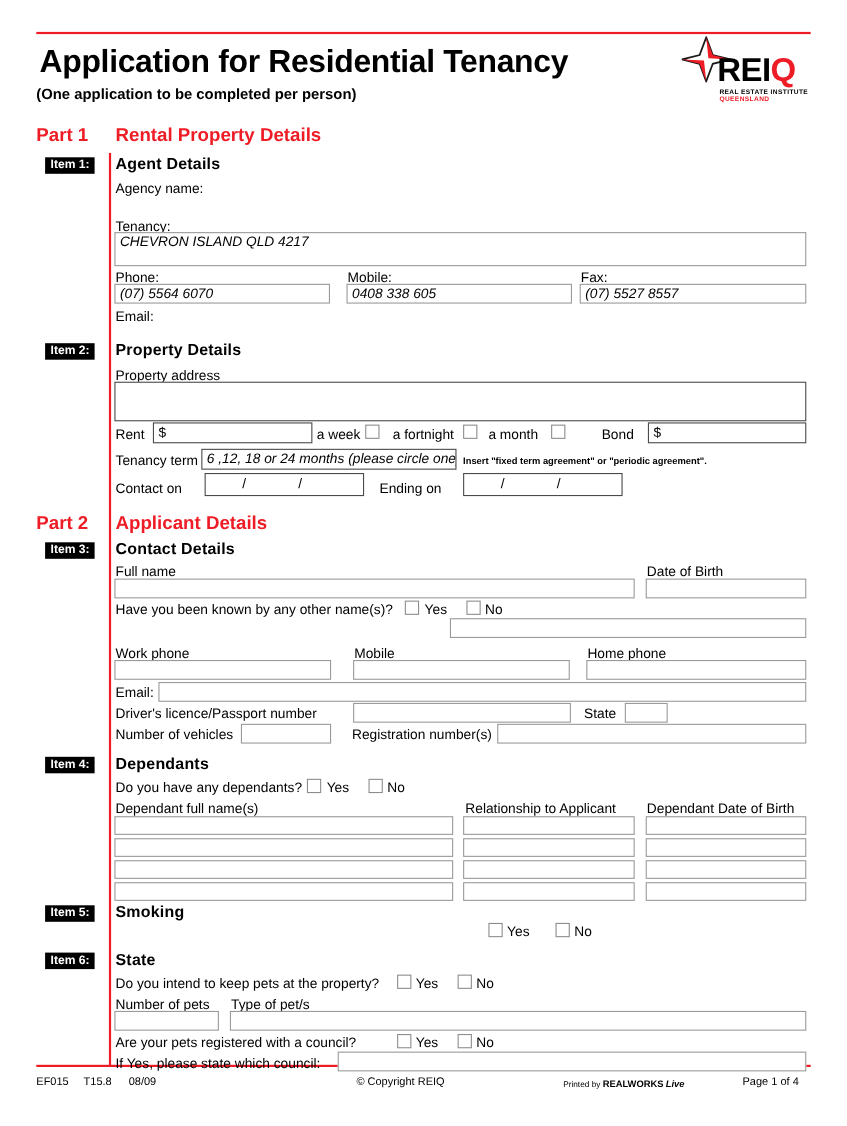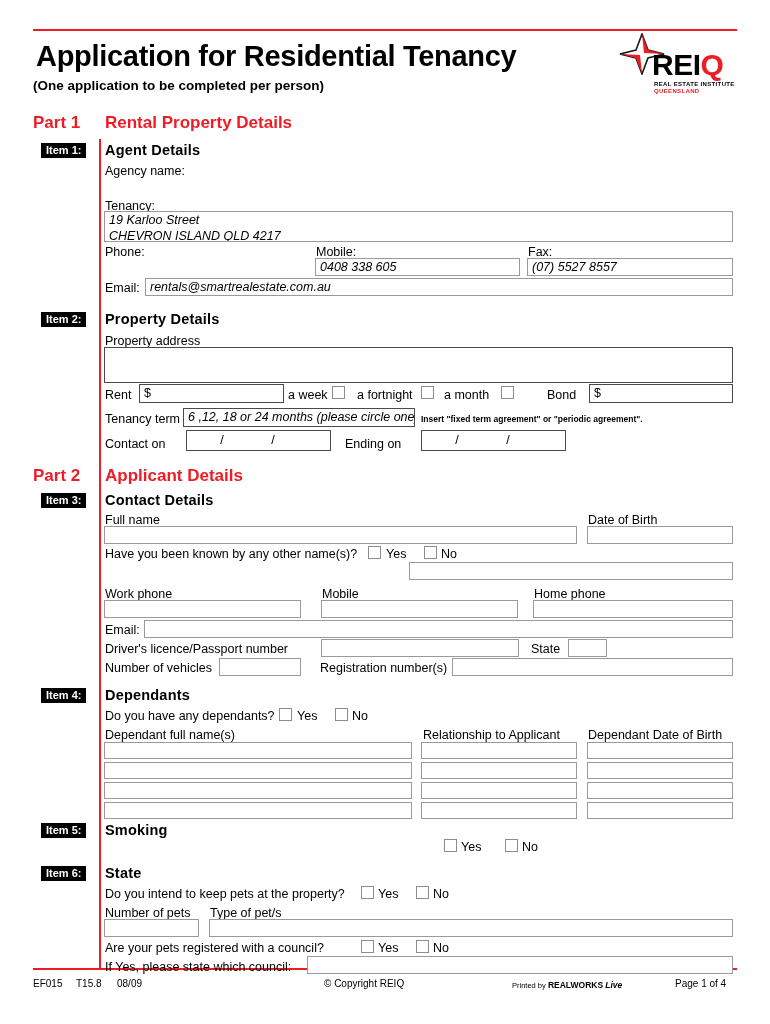--- a/index.html
+++ b/index.html
@@ -208,40 +208,39 @@
   <div class="part part-label" style="top:113px">Part 1</div>
   <div class="part part-title" style="top:113px">Rental Property Details</div>
 
   <div class="item-badge" style="top:143px">Item 1:</div>
   <div class="sec-head" style="top:142px">Agent Details</div>
 
   <div class="lbl" style="left:105px; top:164px">Agency name:</div>
 
   <div class="lbl" style="left:105px; top:199px">Tenancy:</div>
   <div class="box" style="left:104px; top:211px; width:629px; height:31px">
-    <span class="val">19 Karloo Street</span>
     <span class="val">CHEVRON ISLAND QLD 4217</span>
   </div>
 
   <div class="lbl" style="left:105px; top:245px">Phone:</div>
+  <div class="box" style="left:104px; top:258px; width:196px; height:18px">
+      <span class="val">(07) 5564 6070</span>
+    </div>
 
   <div class="lbl" style="left:316px; top:245px">Mobile:</div>
   <div class="box" style="left:315px; top:258px; width:205px; height:18px">
       <span class="val">0408 338 605</span>
     </div>
 
   <div class="lbl" style="left:528px; top:245px">Fax:</div>
   <div class="box" style="left:527px; top:258px; width:206px; height:18px">
       <span class="val">(07) 5527 8557</span>
     </div>
 
   <div class="lbl" style="left:105px; top:281px">Email:</div>
-  <div class="box" style="left:145px; top:278px; width:588px; height:18px">
-      <span class="val">rentals@smartrealestate.com.au</span>
-    </div>
 
   <div class="item-badge" style="top:312px">Item 2:</div>
   <div class="sec-head" style="top:311px">Property Details</div>
 
   <div class="lbl" style="left:105px; top:334px">Property address</div>
   <div class="box dark" style="left:104px; top:347px; width:629px; height:36px">
       <span class="val plain"></span>
     </div>
 
   <div class="lbl" style="left:105px; top:388px">Rent</div>

